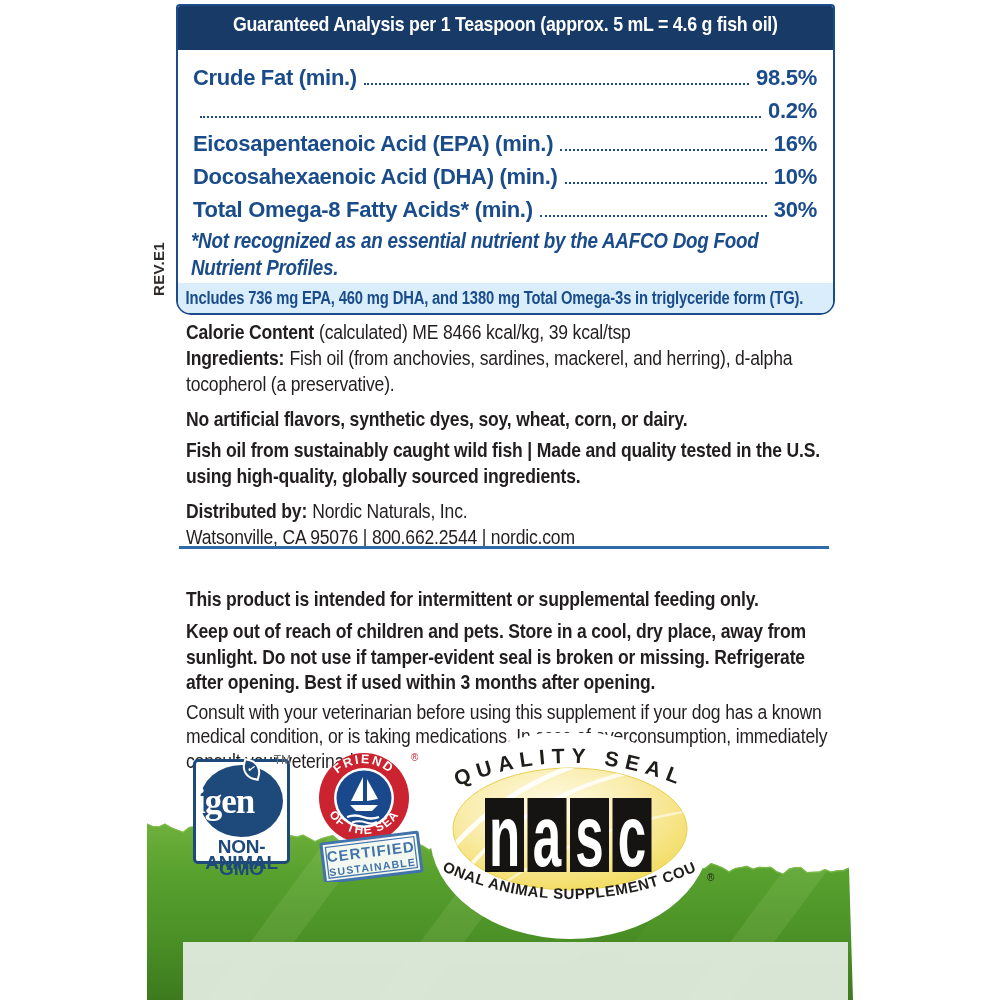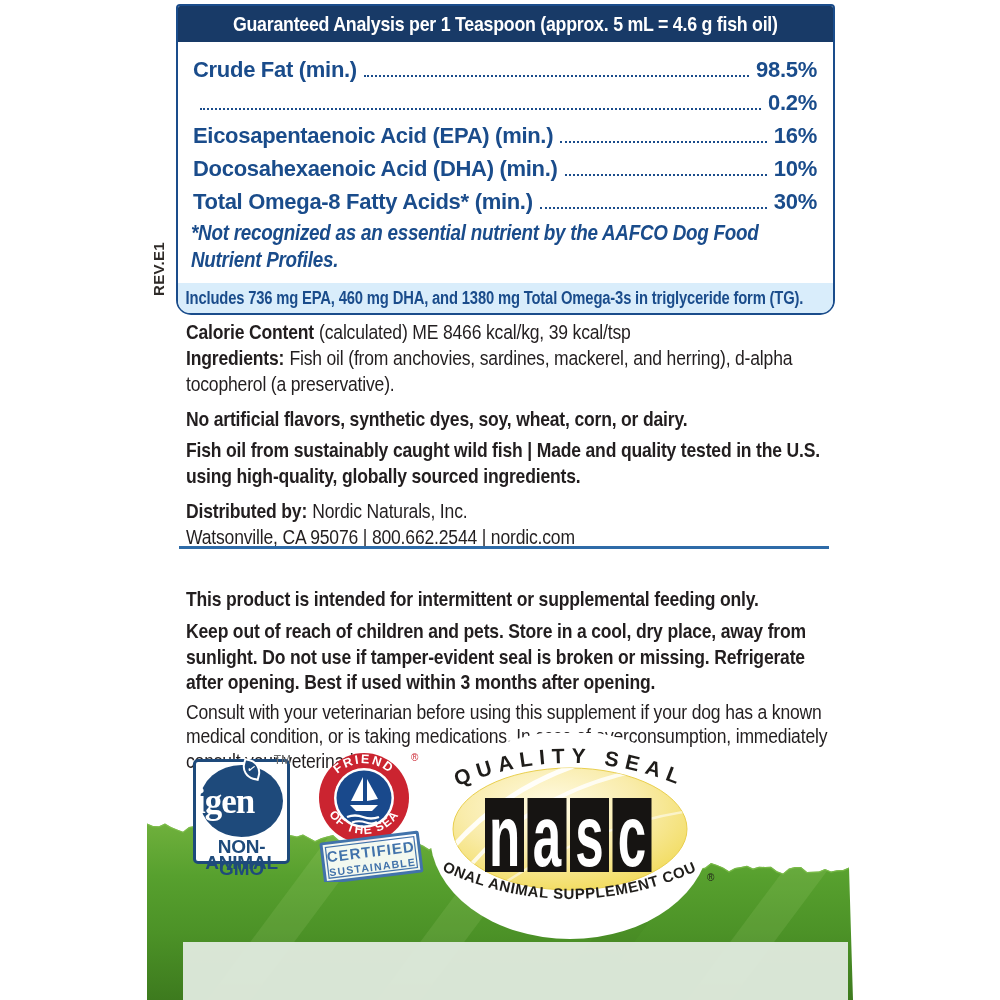--- a/index.html
+++ b/index.html
@@ -1,21 +1,21 @@
 <!DOCTYPE html>
 <html><head>
 <meta charset="utf-8">
 <style>
   html,body{margin:0;padding:0;background:#ffffff;}
   .sheet{position:relative;width:1000px;height:1000px;background:#ffffff;overflow:hidden;
          font-family:"Liberation Sans",sans-serif;}
   
   .ga-box{position:absolute;left:176px;top:4px;width:659px;height:311px;
           border:2px solid #1a4c8b;border-radius:4px 4px 15px 15px;background:#fff;box-sizing:border-box;}
-  .ga-header{height:36px;background:#183a67;border-radius:2px 2px 0 0;overflow:hidden;}
+  .ga-header{height:44px;background:#183a67;border-radius:2px 2px 0 0;overflow:hidden;}
   .ga-header .t{display:block;color:#fff;font-weight:bold;font-size:21px;line-height:36px;
                 text-align:center;white-space:nowrap;width:118%;
                 transform:scaleX(0.847);transform-origin:0 0;letter-spacing:-0.3px;}
   .ga-rows{padding:11px 16px 0 15px;}
   .ga-row{display:flex;align-items:baseline;line-height:33px;color:#1a4c8b;font-weight:bold;font-size:22px;
           letter-spacing:-0.3px;}
   .ga-row .dots{flex:1;border-bottom:2px dotted #1a4c8b;margin:0 7px 9px 7px;}
   .ga-row .val{text-align:right;}
   .ga-footnote{padding:2px 26px 0 13px;color:#1a4c8b;font-weight:bold;font-size:21.5px;line-height:27px;
                letter-spacing:-0.3px;font-style:italic;}

